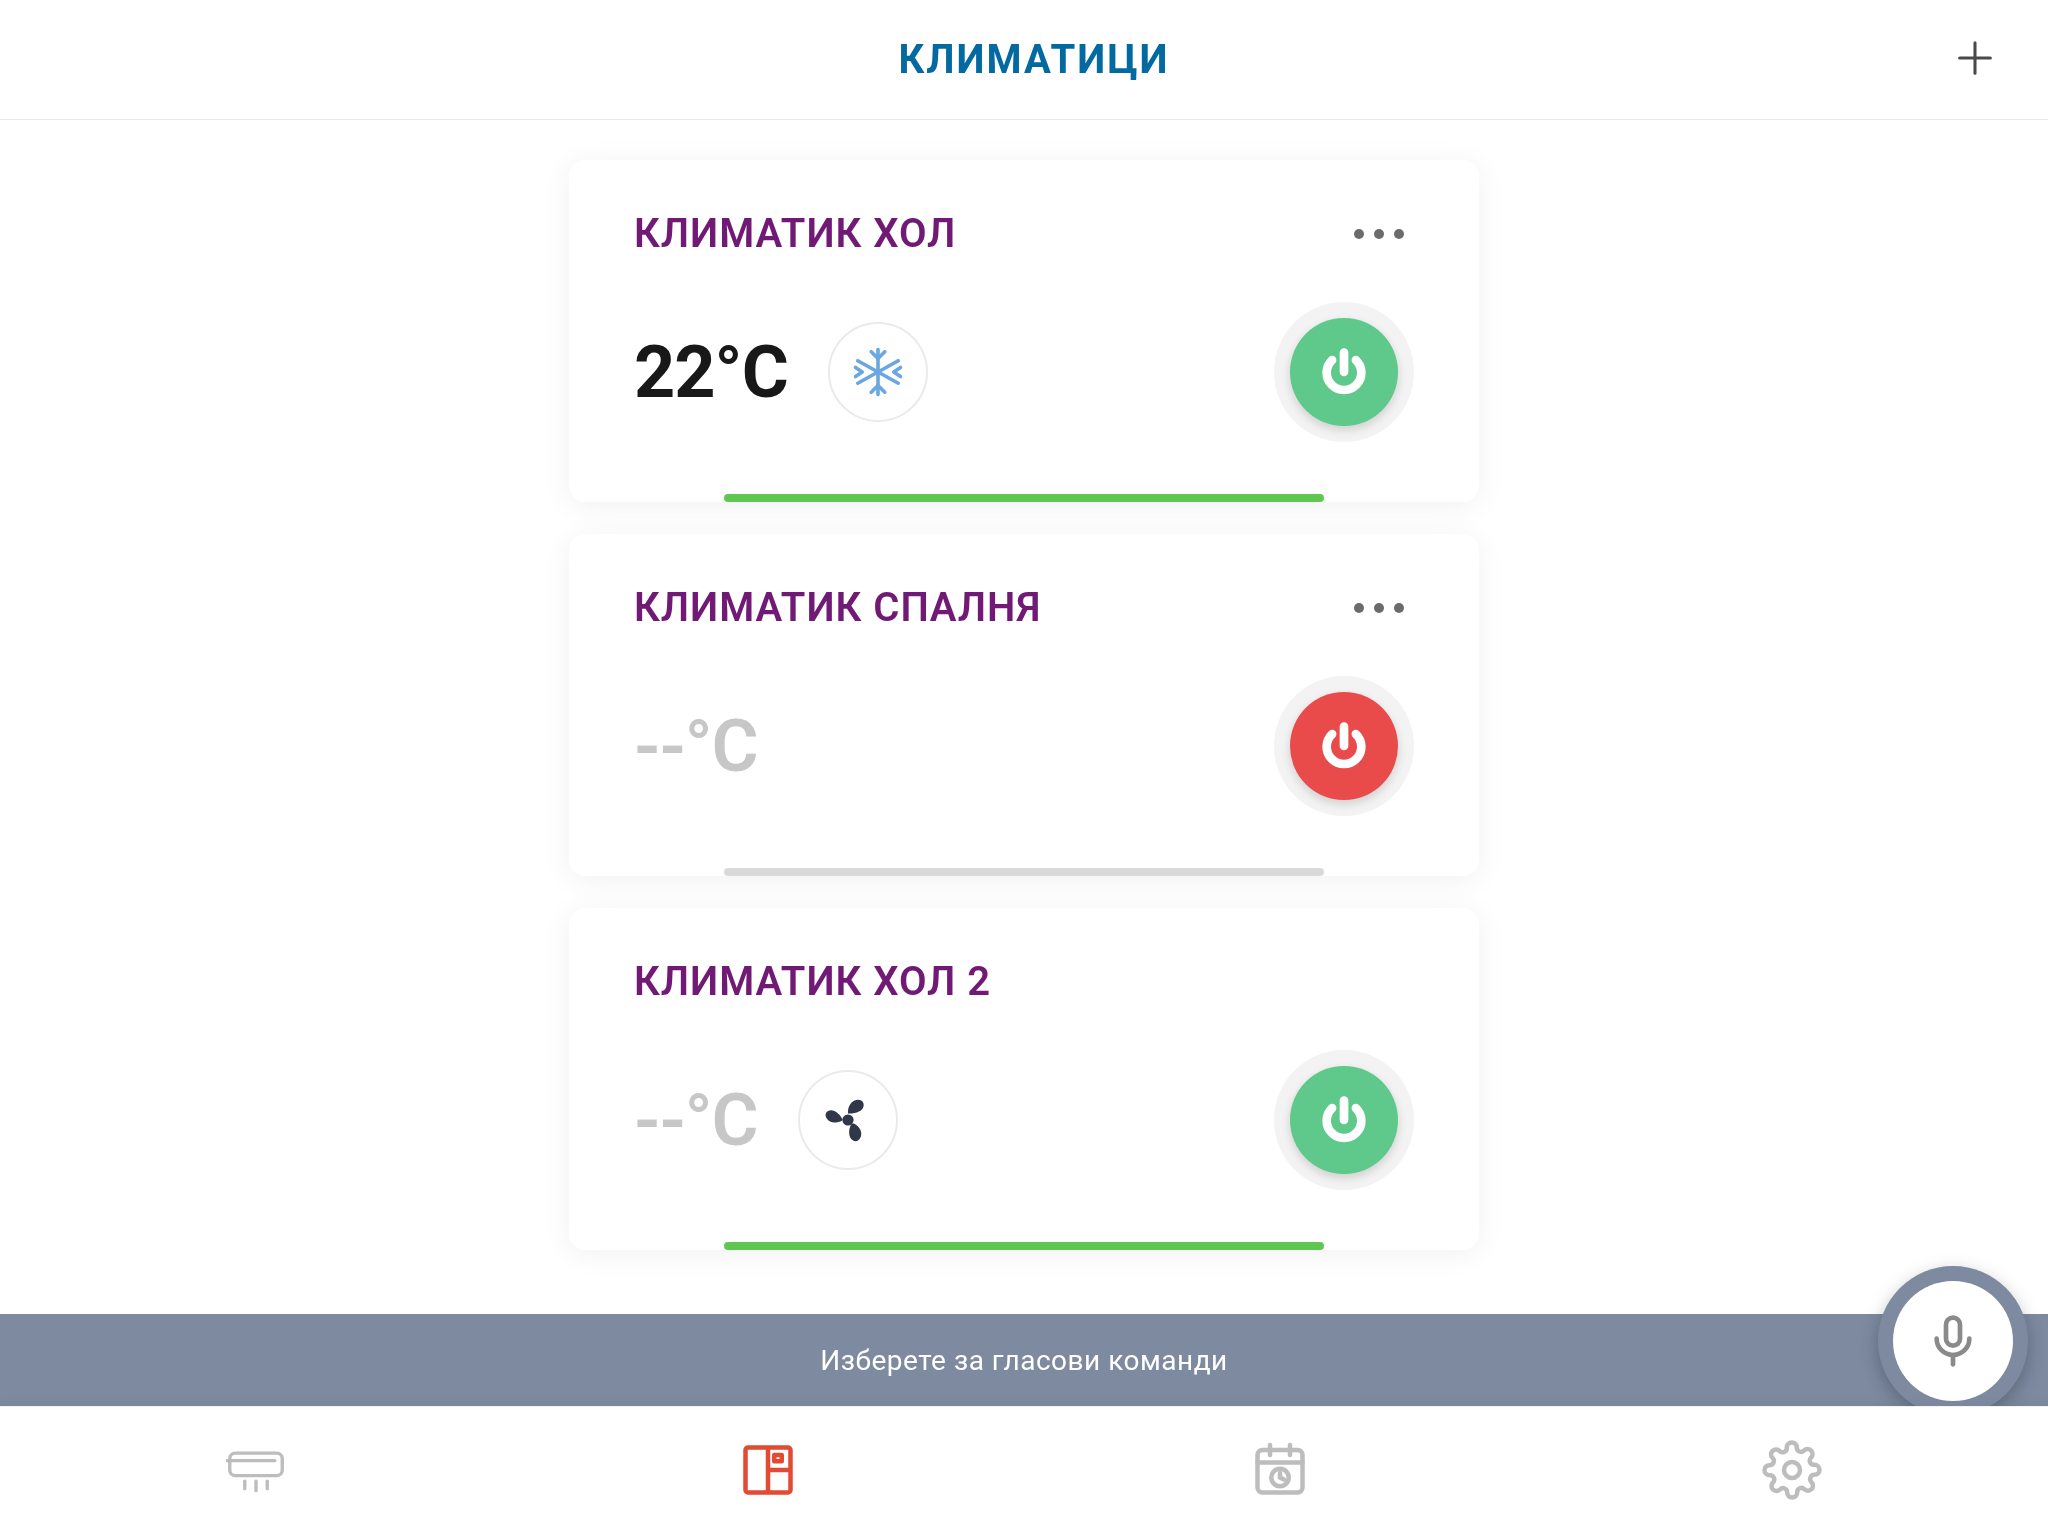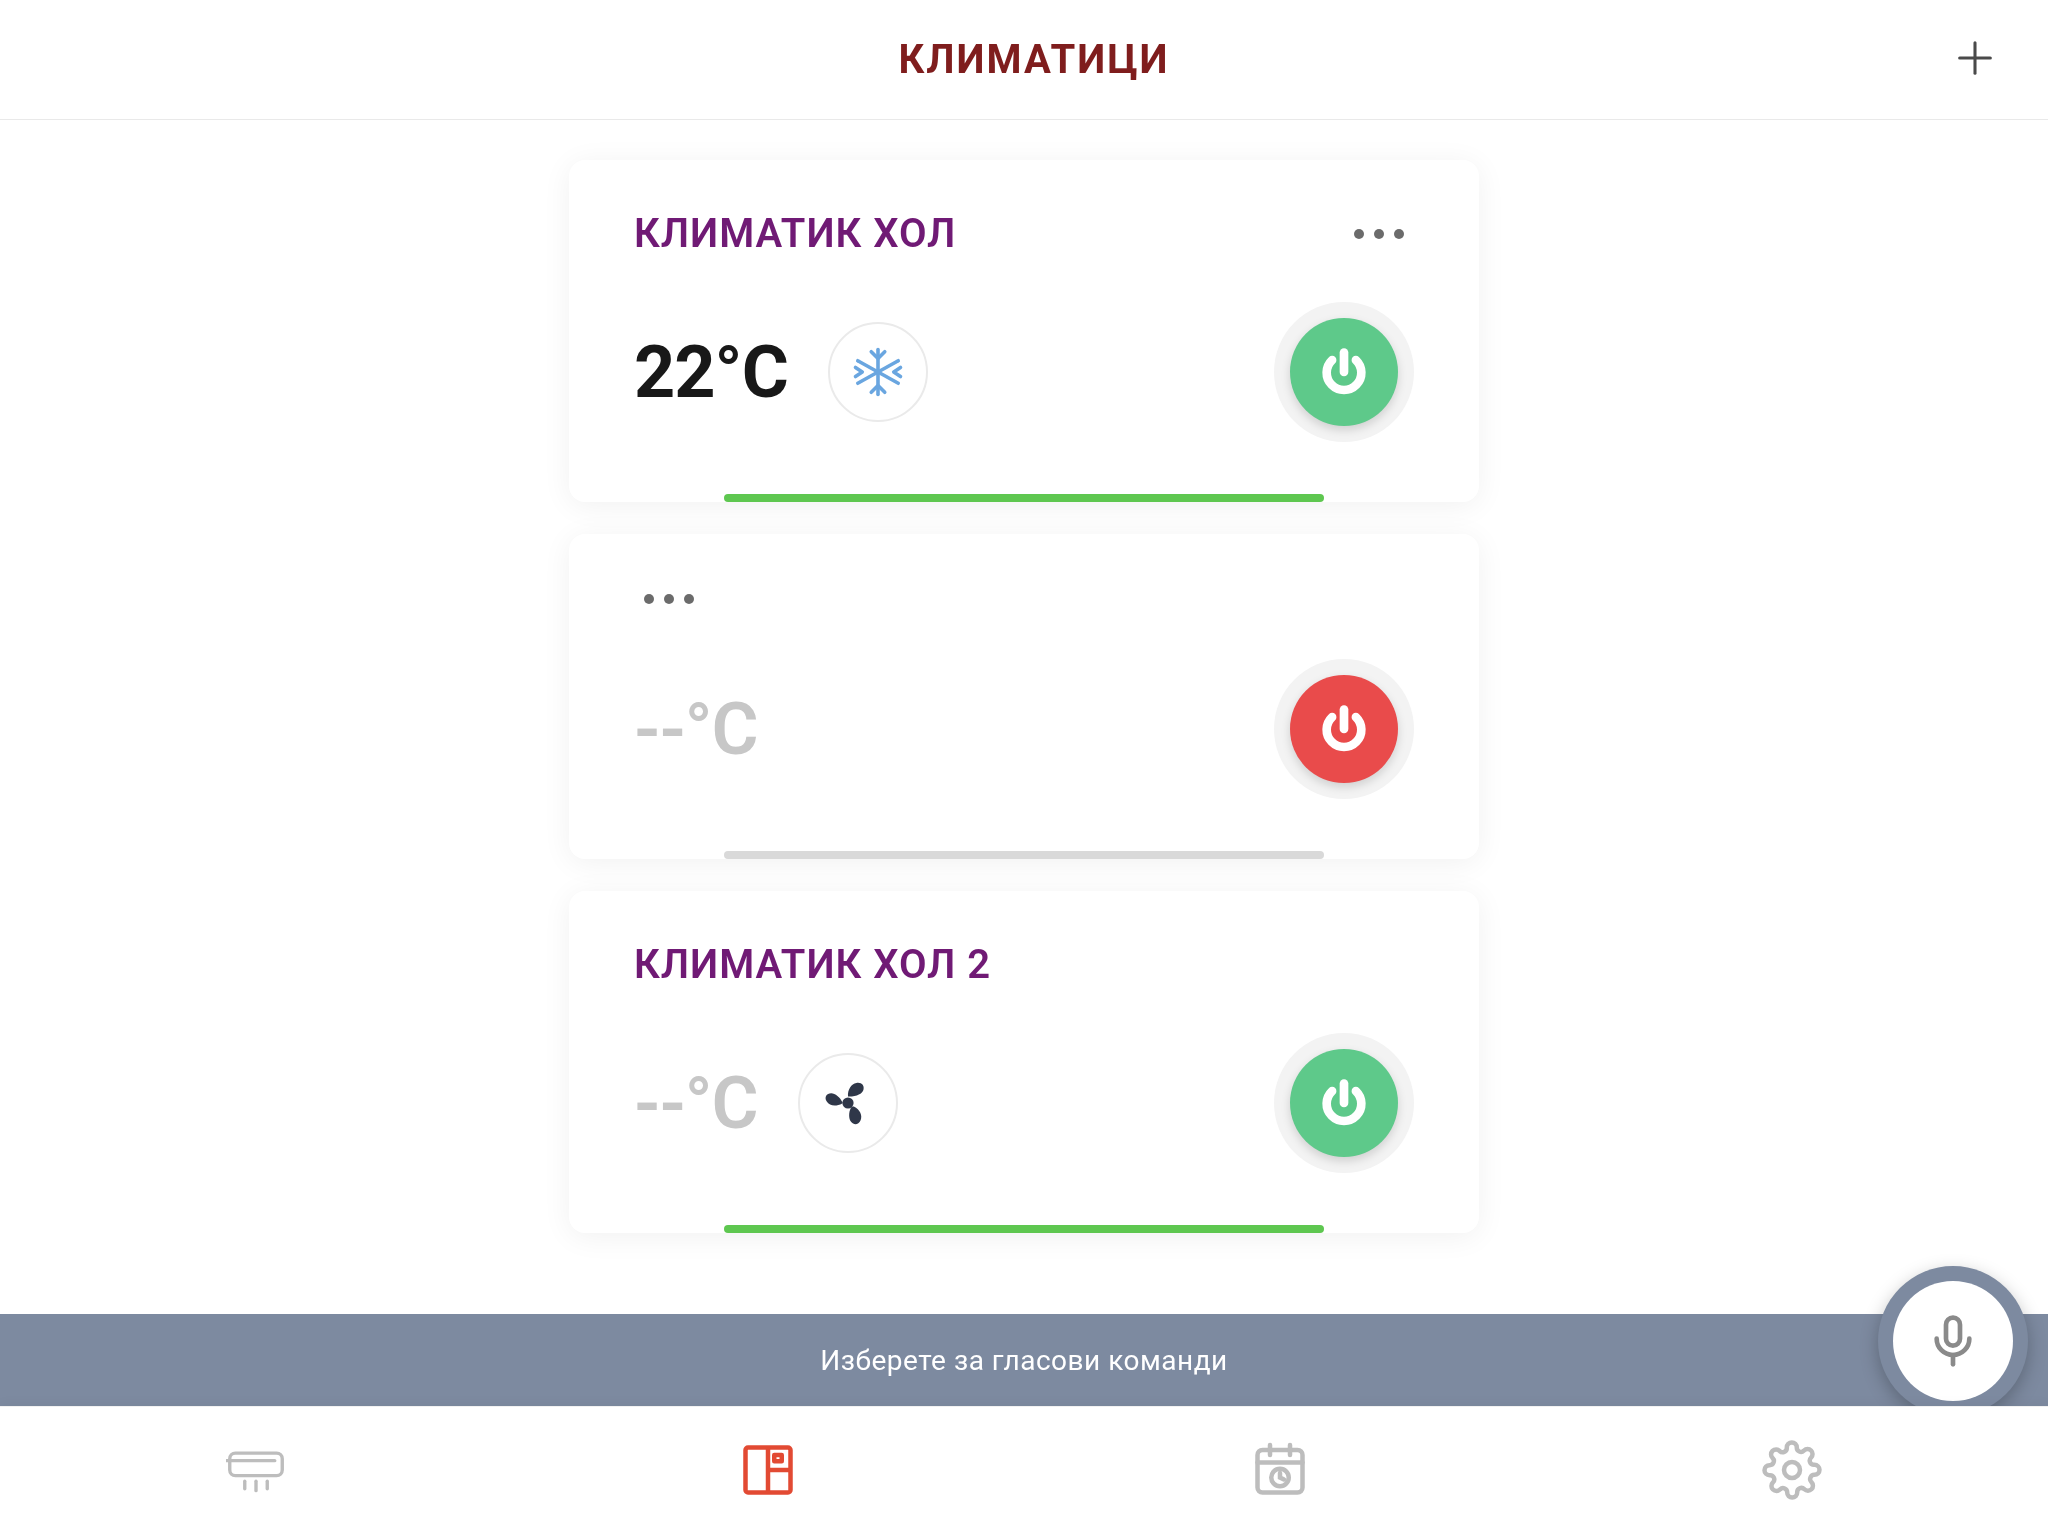--- a/index.html
+++ b/index.html
@@ -20,21 +20,21 @@
     display: flex;
     align-items: center;
     justify-content: center;
     position: relative;
     background: #fff;
   }
   .header-title {
     font-size: 40px;
     font-weight: 700;
     letter-spacing: 2px;
-    color: #7f1d1d;
+    color: #0369a1;
     margin-left: 20px;
   }
   .header-add {
     position: absolute;
     right: 50px;
     top: 50%;
     transform: translateY(-50%);
     cursor: pointer;
   }
   .header-add svg { width: 46px; height: 46px; stroke: #4a4a4a; }
@@ -223,20 +223,21 @@
         </div>
       </div>
     </div>
     <div class="card-progress">
       <div class="card-progress-fill" style="width:100%"></div>
     </div>
   </div>
 
   <div class="card">
     <div class="card-header">
+      <div class="card-title">КЛИМАТИК СПАЛНЯ</div>
       <div class="card-more">
         <span></span>
         <span></span>
         <span></span>
       </div>
     </div>
     <div class="card-body">
       <div class="reading">
         <div class="temp off">--°C</div>
       </div>

